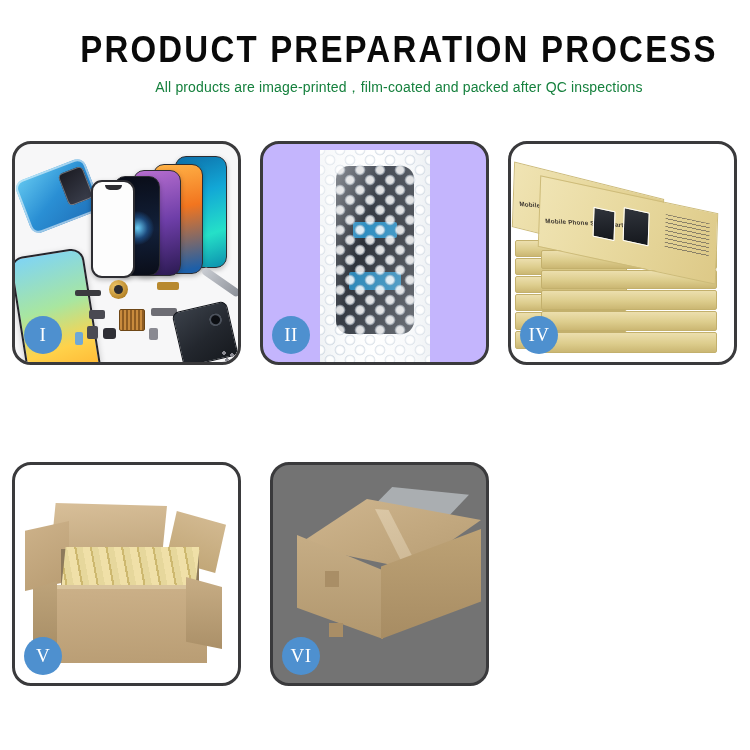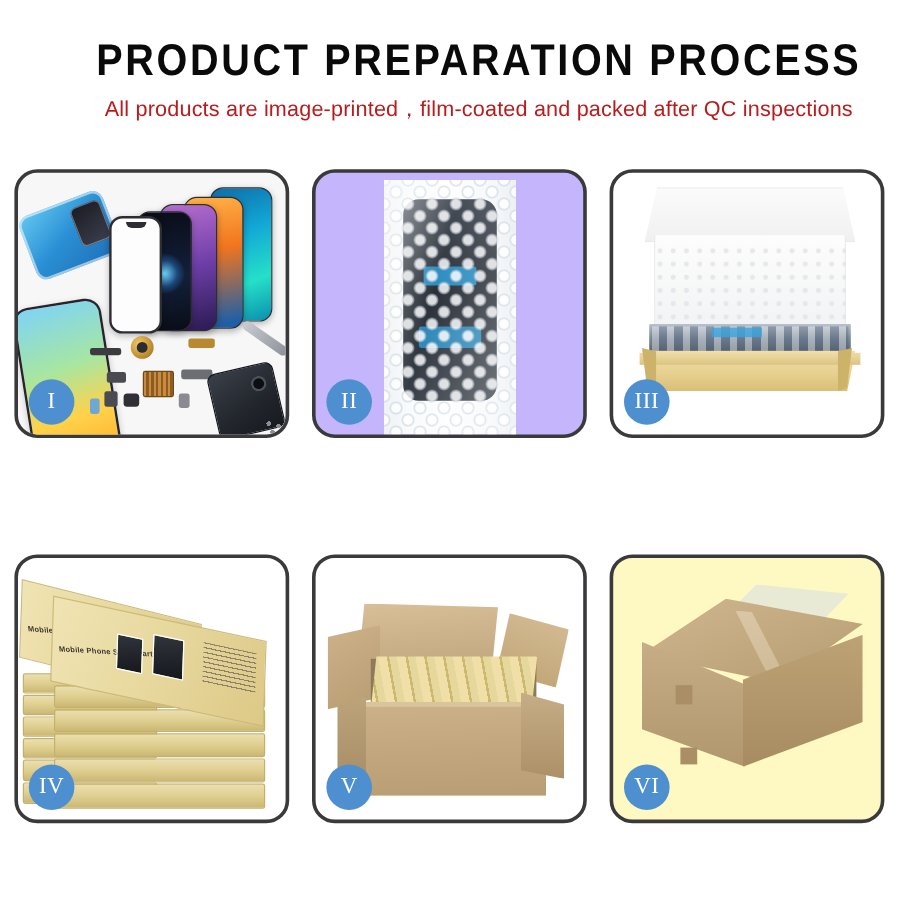--- a/index.html
+++ b/index.html
@@ -18,24 +18,24 @@
     font-size:33px;
     font-weight:700;
     letter-spacing:2.2px;
     color:#0a0a0a;
     line-height:1.08;
     transform:scaleY(1.12);
     transform-origin:center top;
   }
   .subtitle {
     margin-top:13px;
-    font-size:18px;
+    font-size:14px;
     font-weight:400;
     letter-spacing:0.15px;
-    color:#b91c1c;
+    color:#15803d;
   }
 
   
   .grid {
     position:absolute;
     left:12px; top:141px;
     width:726px; height:545px;
     display:grid;
     grid-template-columns:repeat(3, 229px);
     grid-template-rows:repeat(2, 224px);
@@ -284,21 +284,21 @@
     clip-path:polygon(0 10%,100% 0,100% 88%,0 100%);
   }
   .p5 .sideR2{
     position:absolute;right:16px;top:112px;width:36px;height:72px;
     background:linear-gradient(180deg,#c7ad85,#ab9068);
     clip-path:polygon(0 0,100% 14%,100% 100%,0 90%);
   }
   .p5 .rim{position:absolute;left:36px;top:120px;width:156px;height:6px;background:#d9c49d;}
 
   
-  .p6 { background:#fef9c3; }
+  .p6 { background:#737373;margin-left:10px; }
   .p6 .topface{
     position:absolute;left:24px;top:34px;width:184px;height:70px;
     background:linear-gradient(160deg,#cfb68f 0%,#c2a87f 55%,#b69c73 100%);
     clip-path:polygon(38% 0,100% 30%,62% 100%,0 66%);
   }
   .p6 .tape{
     position:absolute;left:34px;top:44px;width:170px;height:54px;
     background:linear-gradient(160deg,rgba(226,208,176,.85),rgba(206,186,152,.85));
     clip-path:polygon(40% 0,48% 2%,64% 100%,56% 100%);
   }
@@ -367,34 +367,20 @@
         <div class="sleeve"></div>
         <div class="item"></div>
         <div class="blue1"></div>
         <div class="blue2"></div>
         <div class="bubbles"></div>
         <div class="sheen"></div>
       </div>
       <div class="badge">II</div>
     </div>
 
-    <div class="panel p3">
-      <div class="scene">
-        <div class="lidback"></div>
-        <div class="inner"></div>
-        <div class="foam"></div>
-        <div class="tray"></div>
-        <div class="trayblue"></div>
-        <div class="frontwall"></div>
-        <div class="lidfront"></div>
-        <div class="sideL"></div>
-        <div class="sideR"></div>
-      </div>
-      <div class="badge">III</div>
-    </div>
 
     <div class="panel p4">
       <div class="scene">
 
         <div class="slab" style="left:4px;  top:96px;  width:112px; height:17px;"></div>
         <div class="slab" style="left:4px;  top:114px; width:112px; height:17px;"></div>
         <div class="slab" style="left:4px;  top:132px; width:112px; height:17px;"></div>
         <div class="slab" style="left:4px;  top:150px; width:112px; height:17px;"></div>
         <div class="slab" style="left:4px;  top:168px; width:112px; height:18px;"></div>
         <div class="slab" style="left:4px;  top:187px; width:112px; height:18px;"></div>

